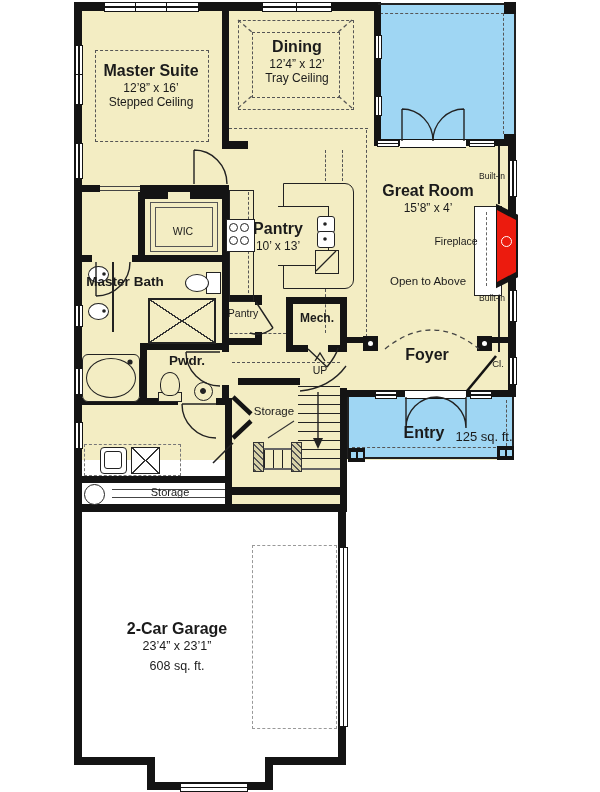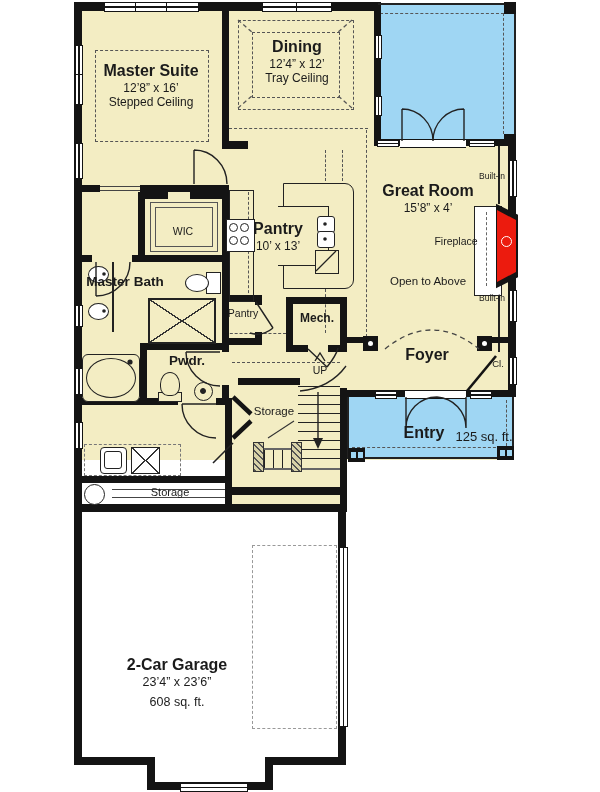--- a/index.html
+++ b/index.html
@@ -310,19 +310,19 @@
   </div>
   <div class="lbl" style="left:388px;top:275px;width:80px;">
     <div class="nm3" style="font-weight:400;font-size:11.5px;">Open to Above</div>
   </div>
   <div class="lbl" style="left:462px;top:171px;width:60px;">
     <div class="nm3" style="font-weight:400;font-size:8.5px;">Built-in</div>
   </div>
   <div class="lbl" style="left:462px;top:293px;width:60px;">
     <div class="nm3" style="font-weight:400;font-size:8.5px;">Built-in</div>
   </div>
-  <div class="lbl" style="left:107px;top:656px;width:140px;">
+  <div class="lbl" style="left:107px;top:620px;width:140px;">
     <div class="nm" style="font-size:16px;">2-Car Garage</div>
-    <div class="dm" style="font-size:12.5px;">23’4” x 23’6”</div>
+    <div class="dm" style="font-size:12.5px;">23’4” x 23’1”</div>
     <div class="dm" style="font-size:12.5px;margin-top:5px;">608 sq. ft.</div>
   </div>
 
 </div>
 
 </body></html>

